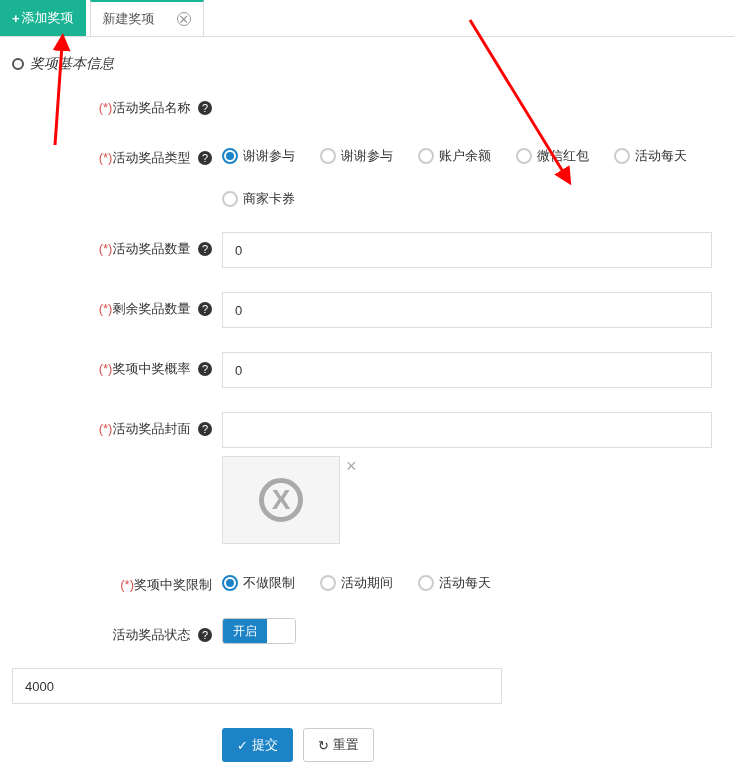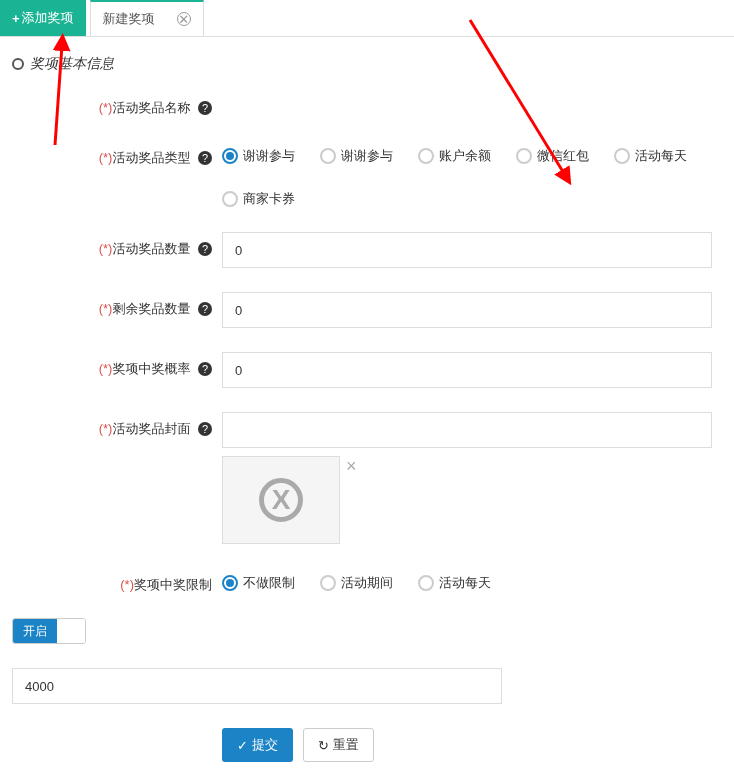--- a/index.html
+++ b/index.html
@@ -181,20 +181,24 @@
           </div>
           <div class="radio-item">
             <span class="radio-circle"></span>
             <span>活动每天</span>
           </div>
         </div>
     </div>
   </div>
 
   <div class="form-row">
+    <div class="form-label">
+      <span>活动奖品状态</span>
+      <span class="help-icon">?</span>
+    </div>
     <div class="form-control">
       <div class="toggle">
         <div class="toggle-on">开启</div>
         <div class="toggle-off"></div>
       </div>
     </div>
   </div>
 
   <div class="form-row">
     <div class="form-control">

